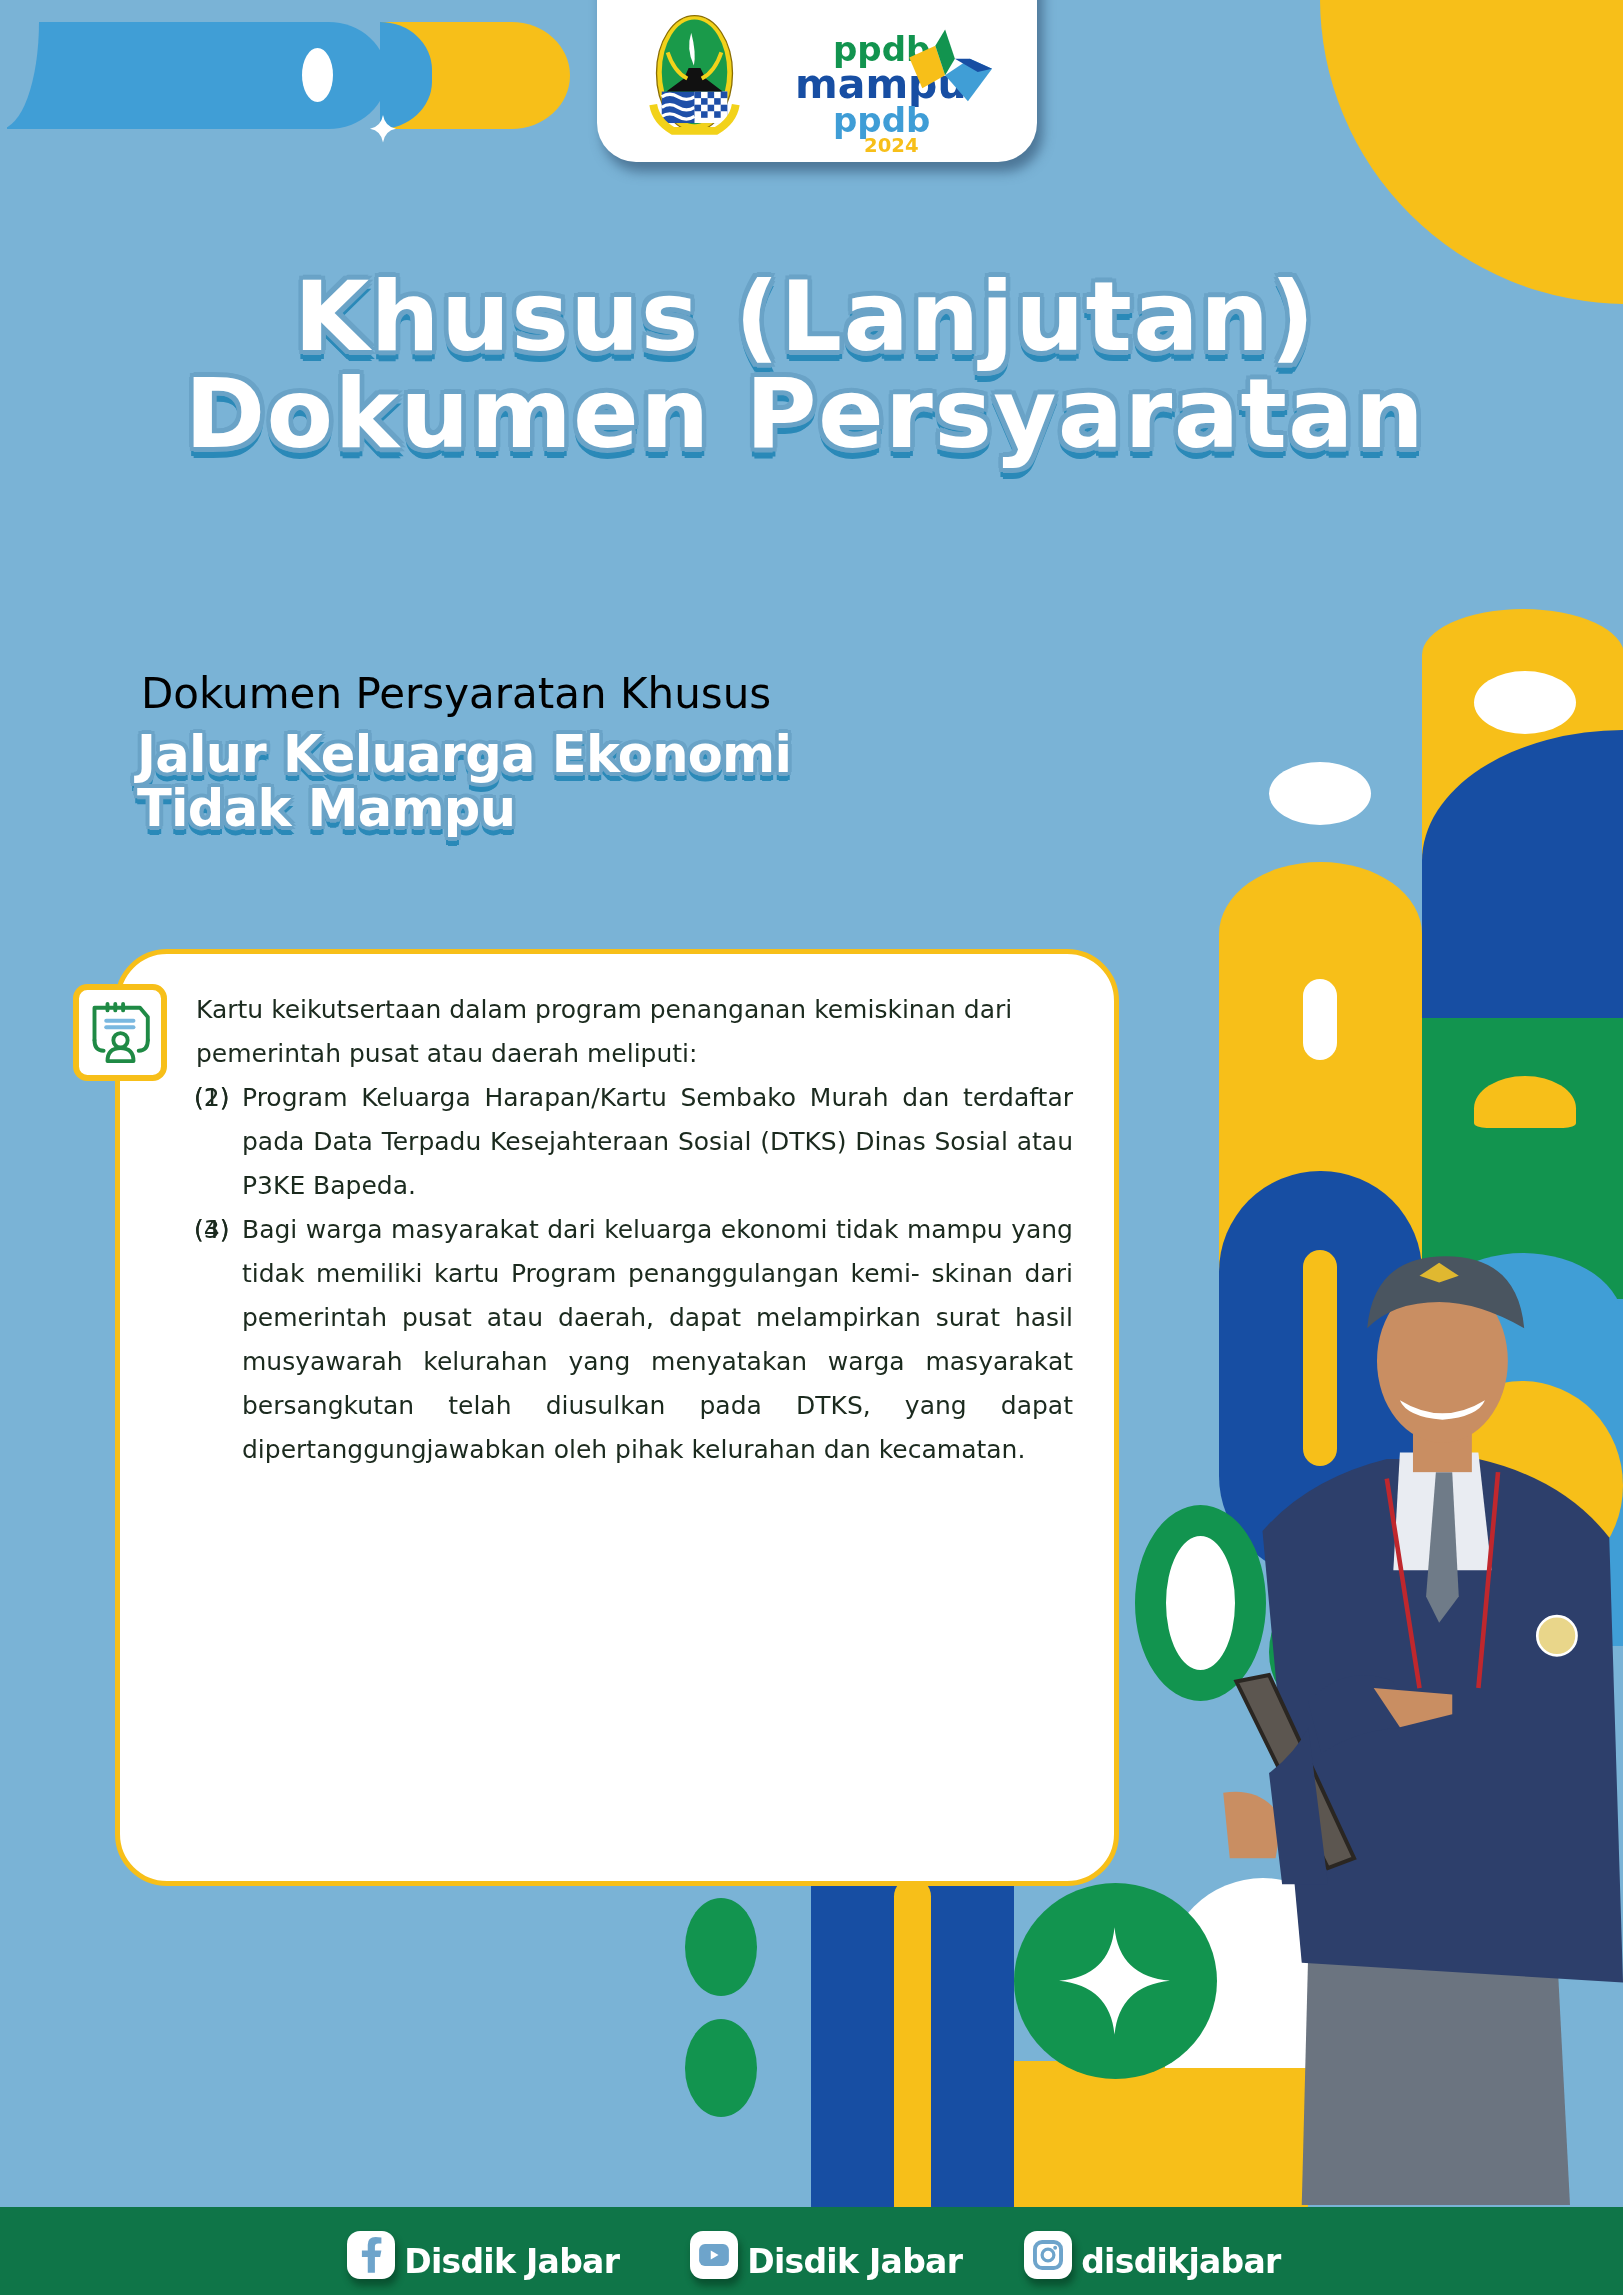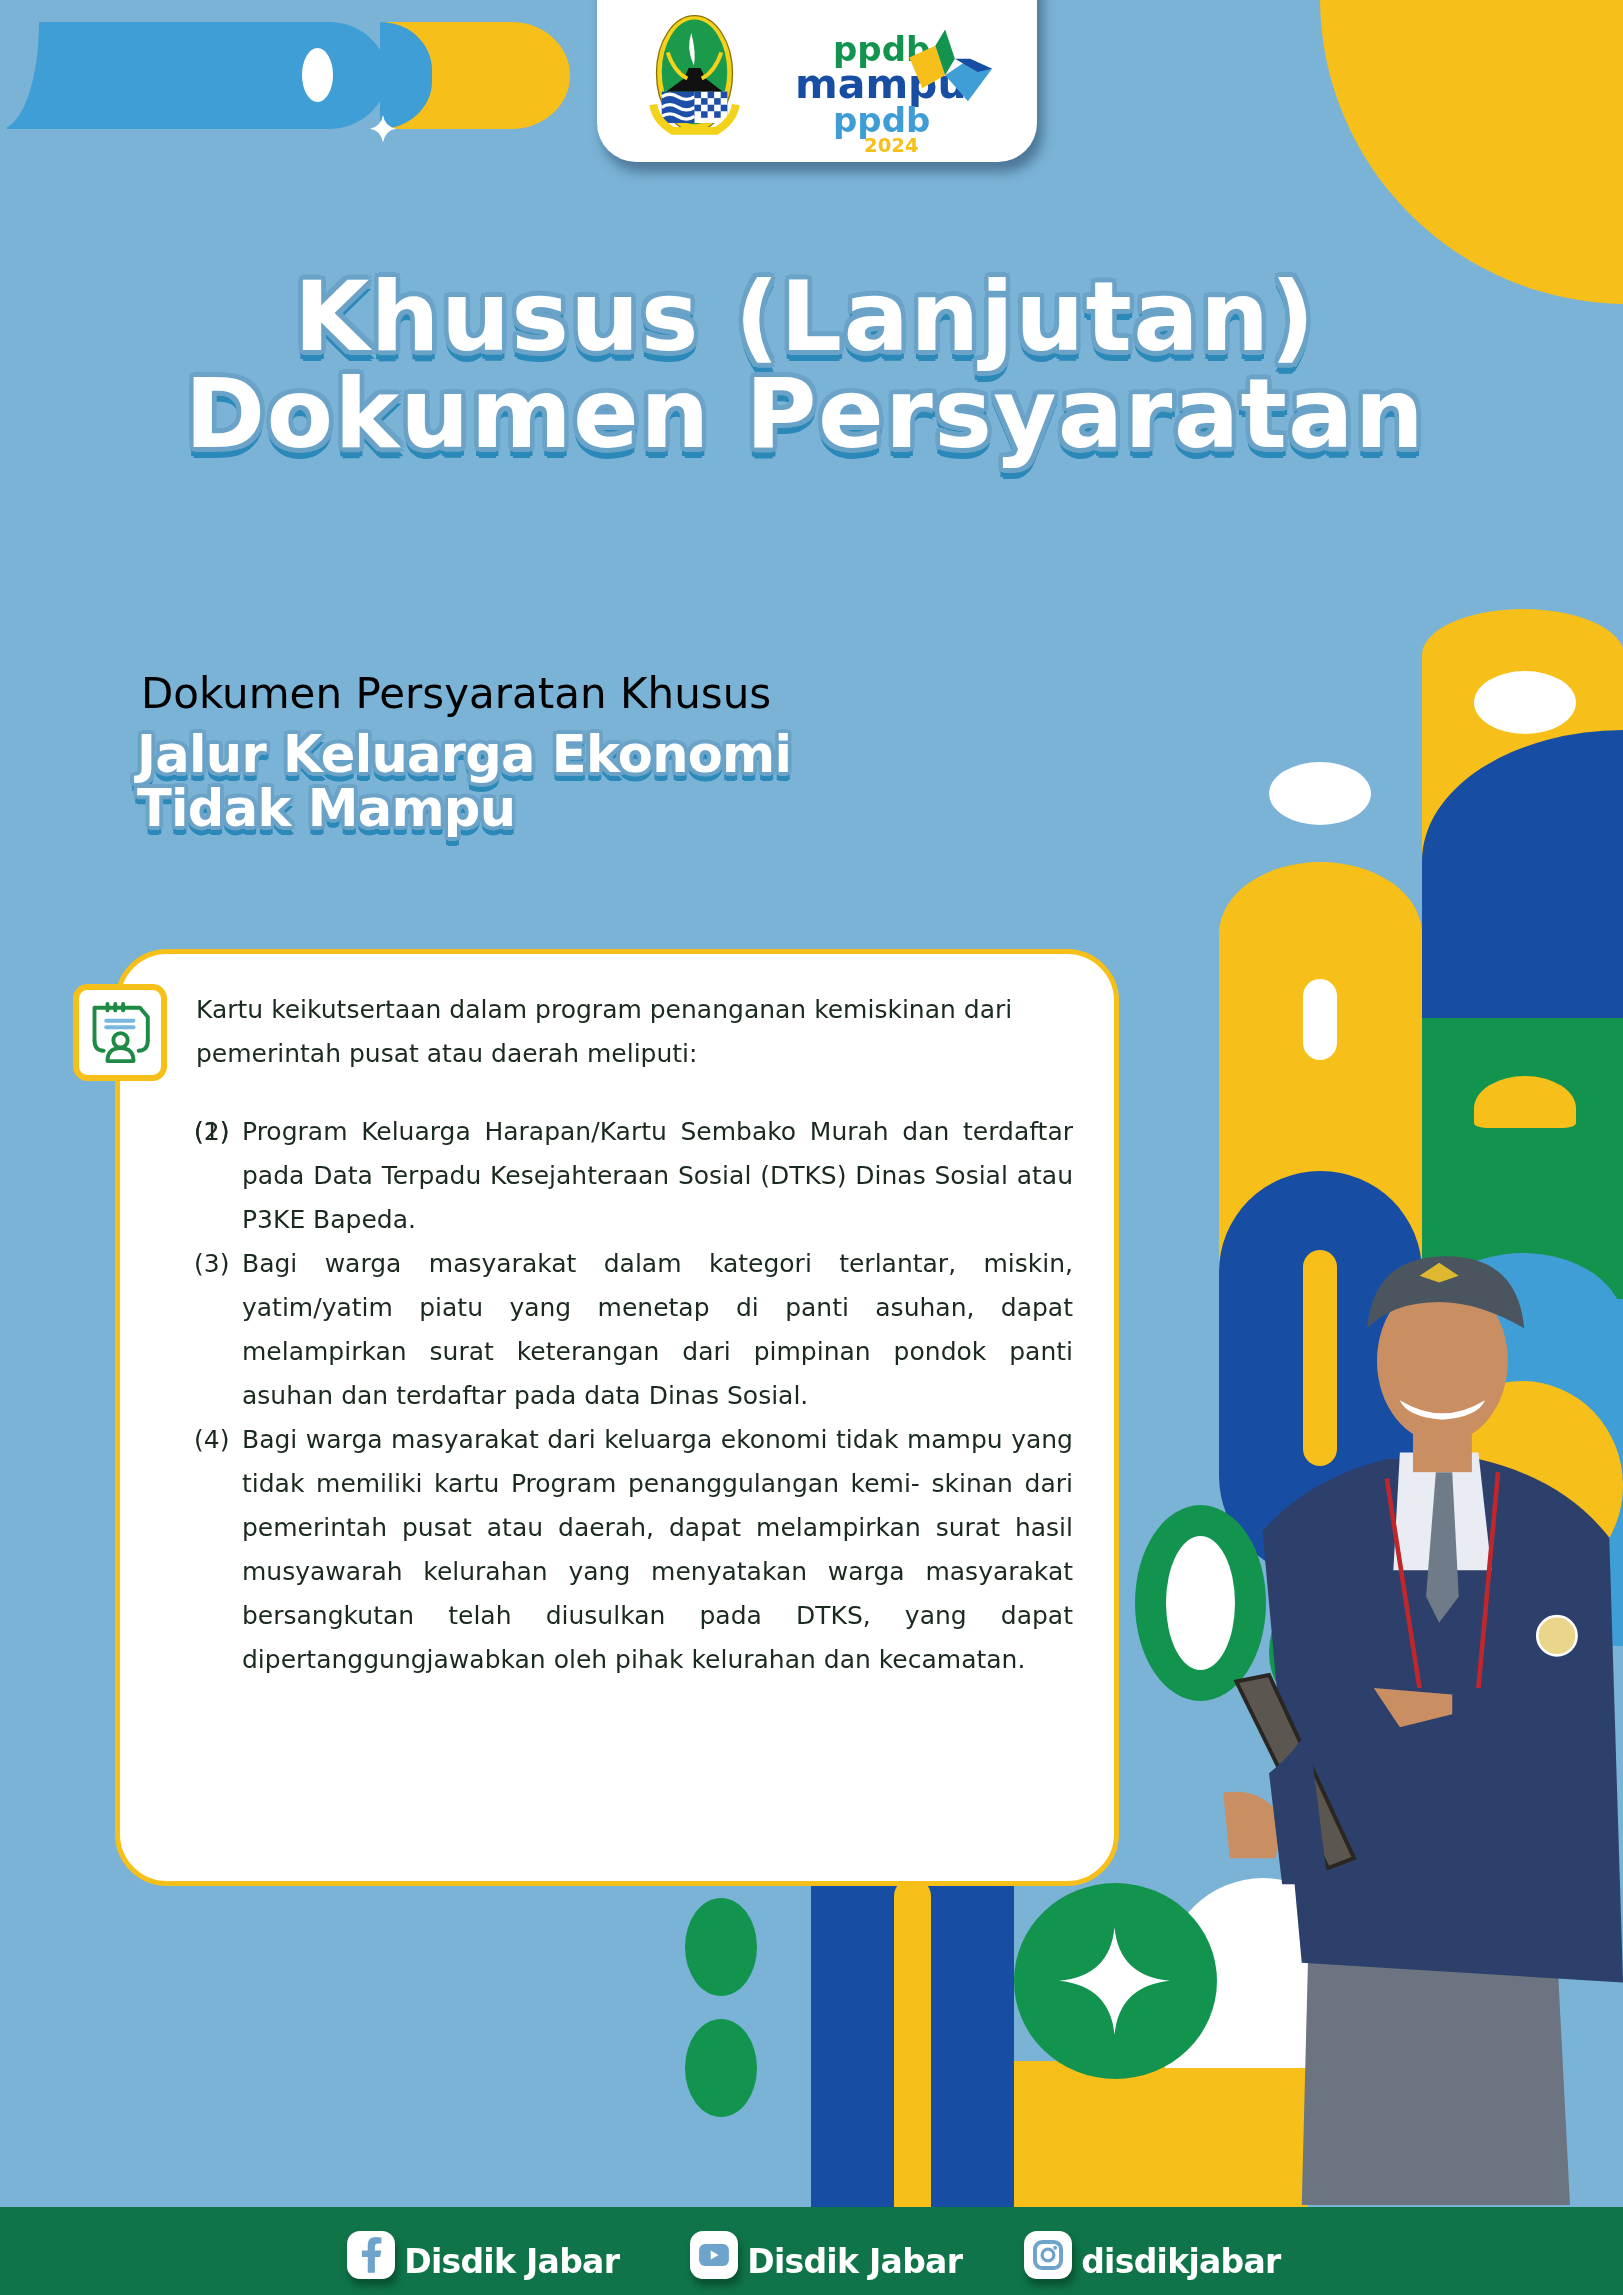--- a/index.html
+++ b/index.html
@@ -98,21 +98,21 @@
   .card-icon-box {
     left: 73px; top: 984px; width: 94px; height: 97px;
     background: #fff; border: 6.5px solid #f7bf19; border-radius: 14.4px;
   }
   .card-icon { left: 88px; top: 1001px; width: 65px; height: 63px; }
 
   .card-body {
     left: 196px; top: 988px; width: 877px;
     color: #1b2a1e; font-family: "DejaVu Sans", sans-serif; font-size: 25px; line-height: 44px;
   }
-  .card-body .intro { margin-bottom: 34px; }
+  .card-body .intro { }
   .card-body ol { list-style: none; }
   .card-body li { position: relative; padding-left: 46px; text-align: justify; }
   .card-body li .num { position: absolute; left: -2px; top: 0; }
 
   
   .student { left: 1112px; top: 1230px; width: 511px; height: 975px; }
 
   
   .footer { left: 0; top: 2207px; width: 1623px; height: 89px; background: #0f7548; }
   .social { position: absolute; top: 2228px; display: flex; align-items: center; gap: 9.2px; }
@@ -222,21 +222,21 @@
   <circle cx="50" cy="60" r="11"></circle>
   <path d="M30 92 q0 -20 20 -20 q20 0 20 20 Z"></path>
   <path d="M10 60 q0 16 14 16 M92 60 q0 16 -14 16"></path>
 </svg>
 
 <div class="abs card-body">
   <p class="intro">Kartu keikutsertaan dalam program penanganan kemiskinan dari pemerintah pusat atau daerah meliputi:</p>
   <ol>
     <li><span class="num">(1)</span></li>
     <li><span class="num">(2)</span><span>Program Keluarga Harapan/Kartu Sembako Murah dan terdaftar pada Data Terpadu Kesejahteraan Sosial (DTKS) Dinas Sosial atau P3KE Bapeda.</span></li>
-    <li><span class="num">(3)</span><span>Bagi warga masyarakat dalam kategori terlantar, miskin, yatim/yatim piatu yang menetap di panti asuhan, dapat melampirkan surat keterangan dari pimpinan pondok panti asuhan dan terdaftar pada data Dinas Sosial.</span></li>
+    <li><span class="num">(3)</span></li>
     <li><span class="num">(4)</span><span>Bagi warga masyarakat dari keluarga ekonomi tidak mampu yang tidak memiliki kartu Program penanggulangan kemi- skinan dari pemerintah pusat atau daerah, dapat melampirkan surat hasil musyawarah kelurahan yang menyatakan warga masyarakat bersangkutan telah diusulkan pada DTKS, yang dapat dipertanggungjawabkan oleh pihak kelurahan dan kecamatan.</span></li>
   </ol>
 </div>
 
 <svg class="abs student" viewBox="0 0 781 1490">
 
   <path d="M300 1100 L680 1100 L700 1490 L290 1490Z" fill="#6b7480"></path>
 
   <path d="M230 460 Q300 380 420 350 L560 350 Q690 380 760 470 L781 1150 L290 1120 Z" fill="#2d3f6b"></path>
 

